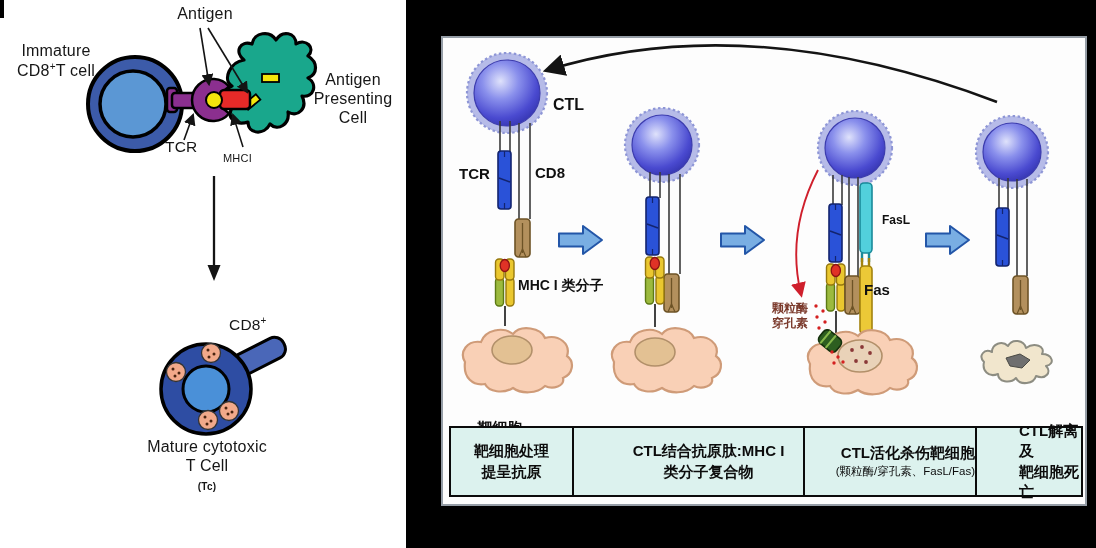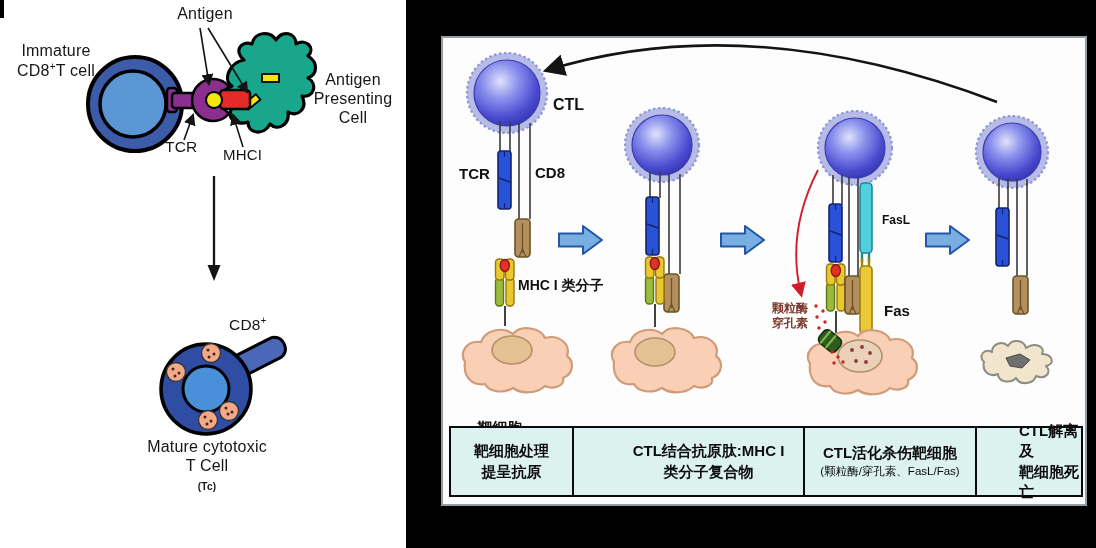--- a/index.html
+++ b/index.html
@@ -97,21 +97,21 @@
 
   <div class="lbl lt ctr" style="left:0;top:42px;width:112px;">
     <span>Immature</span><br>
     <span><span>CD8</span><sup style="font-size:10px;">+</sup><span>T cell</span></span>
   </div>
   <div class="lbl lt ctr" style="left:168px;top:5px;width:74px;">Antigen</div>
   <div class="lbl lt ctr" style="left:308px;top:71px;width:90px;">
     <span>Antigen</span><br><span>Presenting</span><br><span>Cell</span>
   </div>
   <div class="lbl lt" style="left:165px;top:138px;font-size:15.5px;">TCR</div>
-  <div class="lbl lt" style="left:223px;top:146px;font-size:15px;">MHCI</div>
+  <div class="lbl lt" style="left:223px;top:152px;font-size:11px;">MHCI</div>
   <div class="lbl lt" style="left:229px;top:315px;font-size:15.5px;">
     <span>CD8</span><sup style="font-size:10px;">+</sup>
   </div>
   <div class="lbl lt ctr" style="left:128px;top:438px;width:158px;">
     <span>Mature cytotoxic</span><br>
     <span>T Cell</span><br>
     <span class="lt-sm">(Tc)</span>
   </div>
 
   <div id="black-bg" class="abs"></div>
@@ -251,35 +251,35 @@
          C1034,384 1020,386 1016,378 C1010,384 998,382 998,374 C988,378 982,370 984,362 Z" fill="#f1e6cd" stroke="#8d8d82" stroke-width="2" stroke-linejoin="round"></path>
     <path d="M1006,358 L1020,354 L1030,360 L1022,368 L1010,366 Z" fill="#6f6f6f" stroke="#4a4a44" stroke-width="1"></path>
   </svg>
 
   <div class="lbl rt" style="left:553px;top:96px;font-size:16px;">CTL</div>
   <div class="lbl rt" style="left:459px;top:165px;font-size:15px;">TCR</div>
   <div class="lbl rt" style="left:535px;top:164px;font-size:15px;">CD8</div>
   <div class="lbl rt" style="left:518px;top:277px;font-size:14px;">MHC I 类分子</div>
   <div class="lbl rt ctr" style="left:468px;top:391px;width:64px;font-size:15px;margin-top:28px;">靶细胞</div>
   <div class="lbl rt" style="left:882px;top:213px;font-size:12px;">FasL</div>
-  <div class="lbl rt" style="left:884px;top:281px;font-size:15px;margin-top:21px;">Fas</div>
+  <div class="lbl rt" style="left:864px;top:281px;font-size:15px;">Fas</div>
   <div class="lbl ctr" style="left:766px;top:301px;width:48px;font-size:12px;font-weight:bold;color:#7b3a2c;line-height:1.25;">
     <span>颗粒酶</span><br><span>穿孔素</span>
   </div>
 
   <div id="caption-row" class="abs">
     <div class="cap-cell" style="flex:0 0 123px;">
       <div class="cap-l1">靶细胞处理</div>
       <div class="cap-l2">提呈抗原</div>
     </div>
     <div class="cap-cell" style="flex:0 0 191px;margin-left:40px;">
       <div class="cap-l1">CTL结合抗原肽:MHC I</div>
       <div class="cap-l2">类分子复合物</div>
     </div>
-    <div class="cap-cell" style="flex:0 0 172px;">
+    <div class="cap-cell" style="flex:0 0 172px;align-items:flex-end;">
       <div class="cap-l1">CTL活化杀伤靶细胞</div>
       <div class="cap-l2-small">(颗粒酶/穿孔素、FasL/Fas)</div>
     </div>
     <div class="cap-cell" style="flex:1;">
       <div class="cap-l1">CTL解离及</div>
       <div class="cap-l2">靶细胞死亡</div>
     </div>
   </div>
 
 </div>

